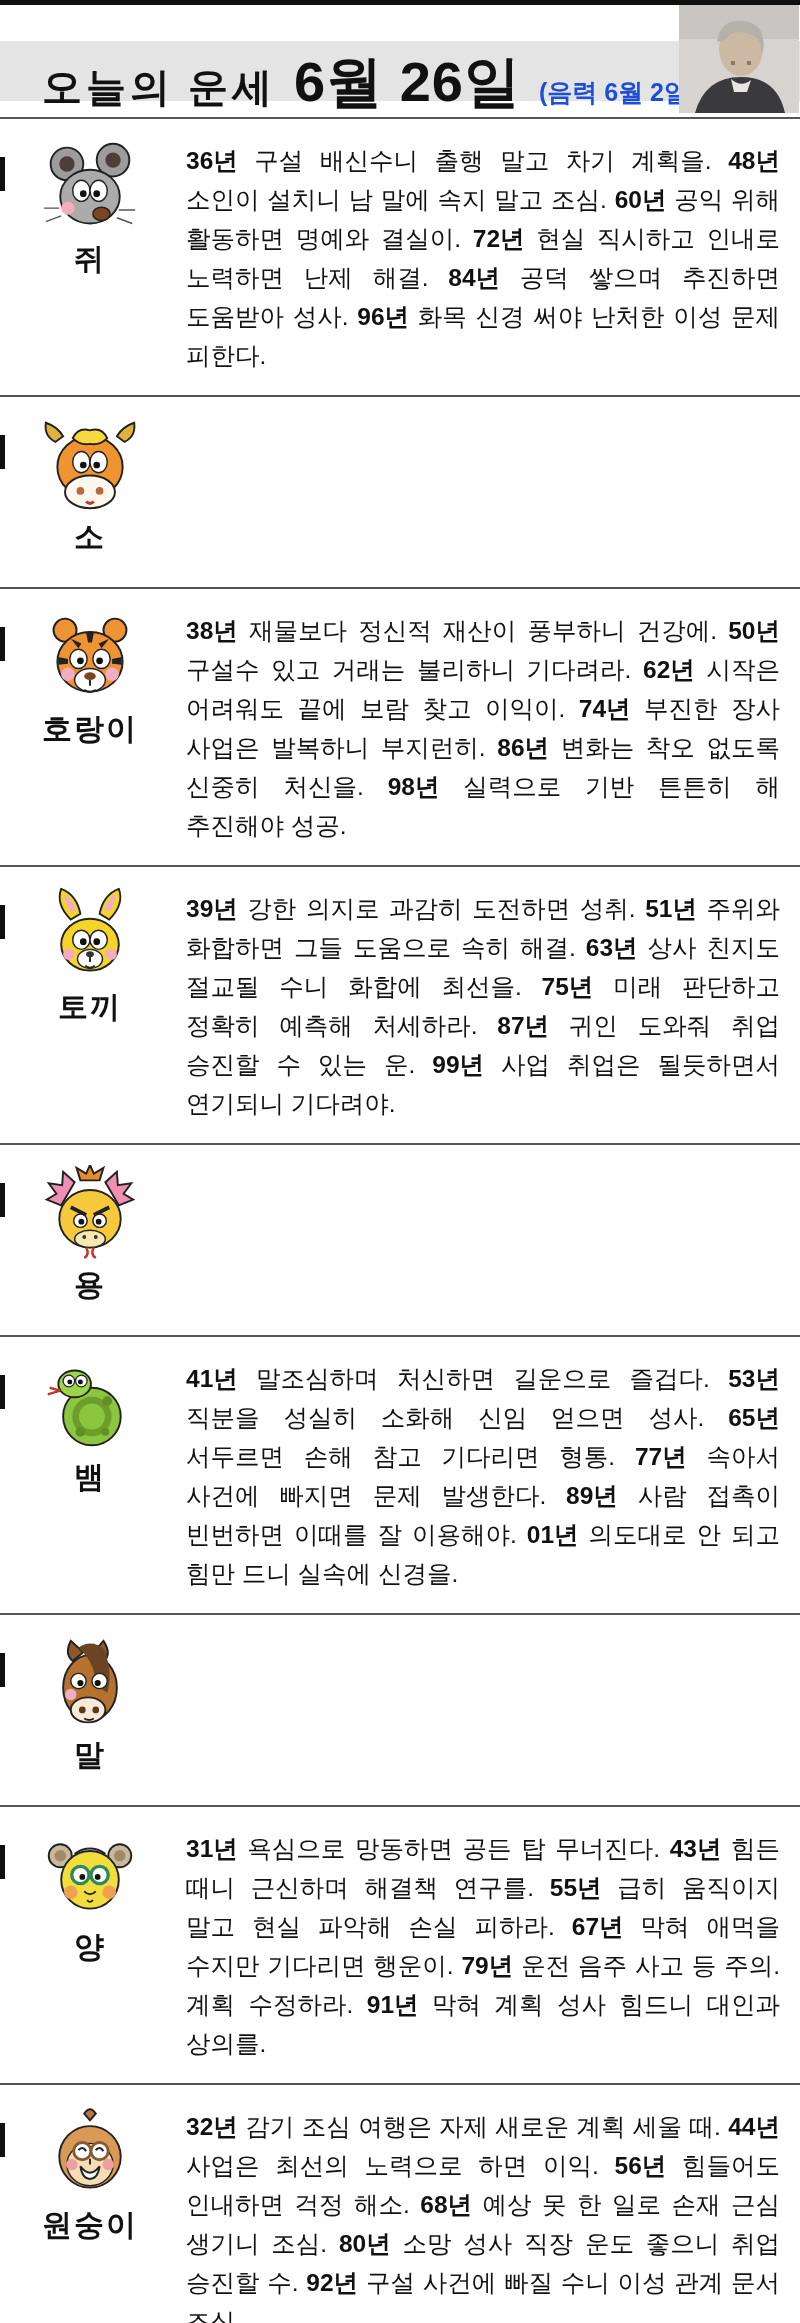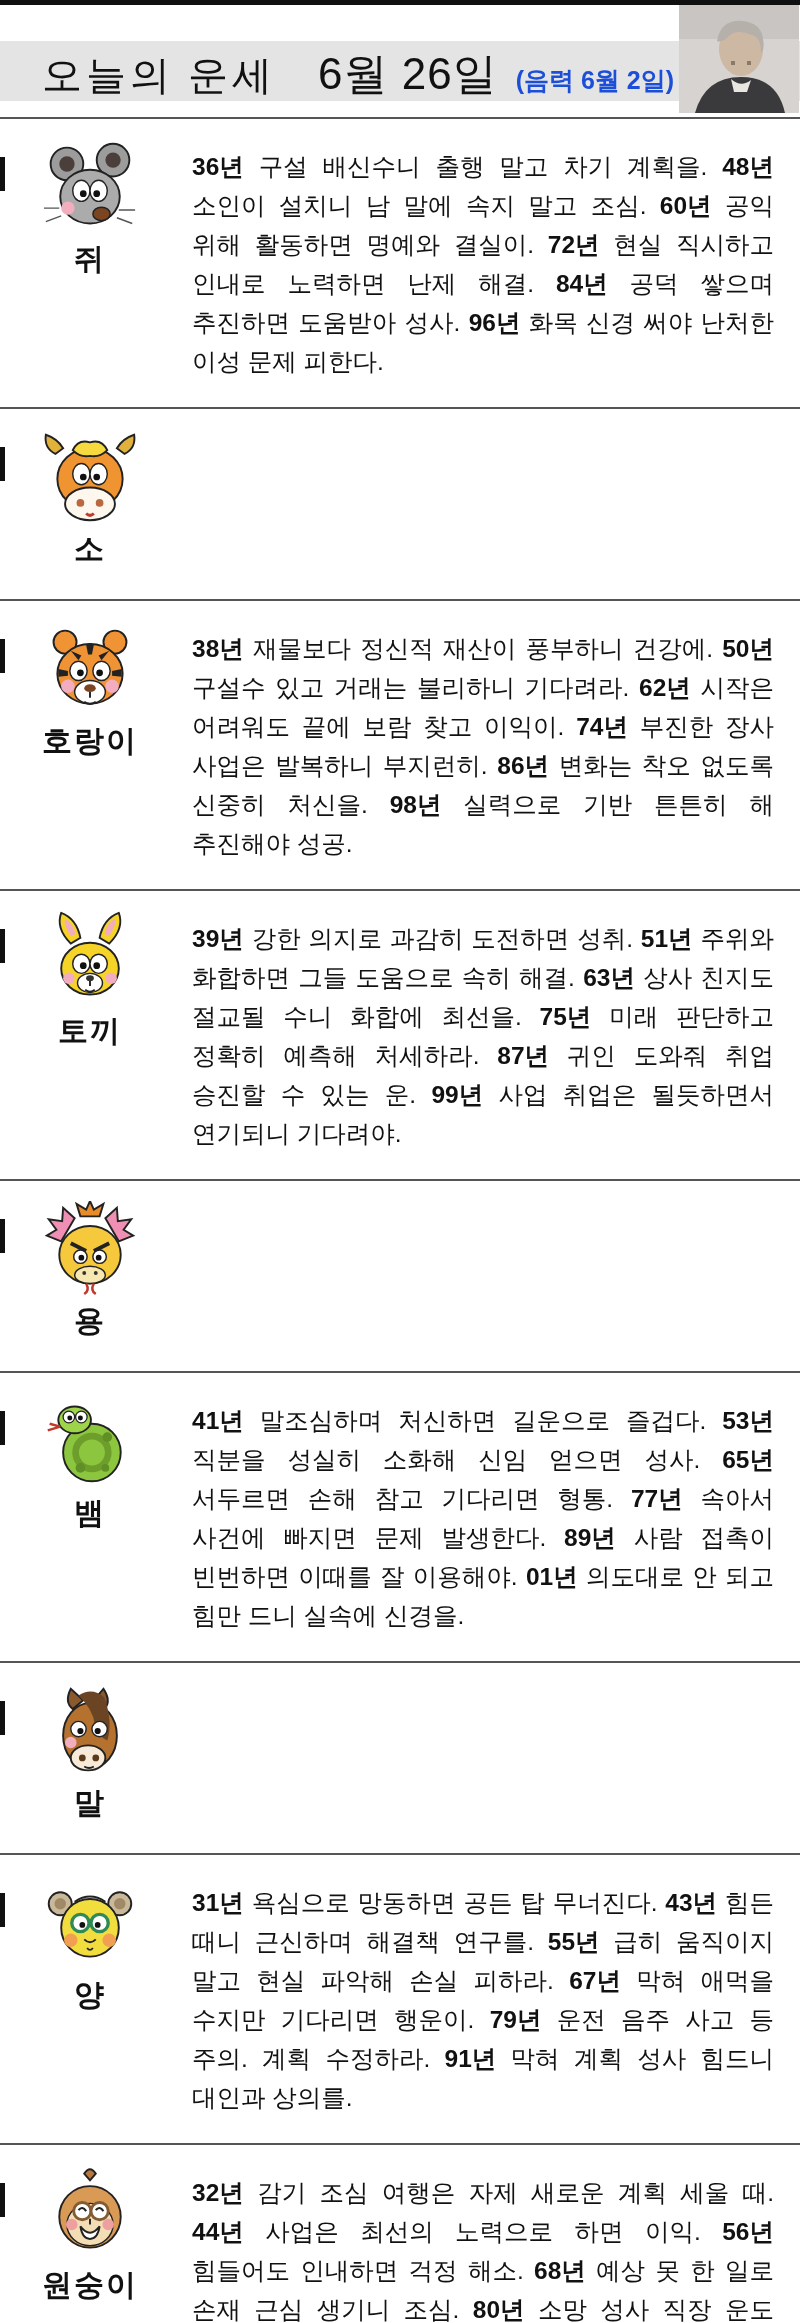--- a/index.html
+++ b/index.html
@@ -3,35 +3,35 @@
 <meta charset="utf-8">
 <style>
   html,body{margin:0;padding:0;background:#fff;}
   body{width:800px;font-family:"Liberation Sans",sans-serif;color:#111;}
   .page{width:800px;border-top:5px solid #101010;position:relative;background:#fff;}
 
   
   .masthead{position:relative;height:112px;}
   .title-band{position:absolute;left:0;right:0;top:36px;height:60px;background:#e4e4e4;}
   .title-wrap{position:absolute;left:42px;top:40px;display:flex;align-items:baseline;gap:18px;white-space:nowrap;}
-  .t-main{font-family:"Liberation Serif",serif;font-size:40px;font-weight:normal;letter-spacing:4px;}
-  .t-date{font-size:44px;font-weight:normal;letter-spacing:1px;margin-left:24px;}
+  .t-main{font-family:"Liberation Serif",serif;font-size:40px;font-weight:bold;letter-spacing:4px;}
+  .t-date{font-size:56px;font-weight:bold;letter-spacing:1px;}
   .t-lunar{font-size:25px;font-weight:bold;color:#1d4ed8;}
   .photo{position:absolute;right:0;top:0;width:122px;height:108px;overflow:hidden;}
   .photo svg{display:block;width:100%;height:100%;}
 
   
   .zodiac-list{border-top:2px solid #555;}
   .zodiac-row{display:flex;align-items:flex-start;border-bottom:2px solid #555;padding:16px 8px 14px 0;position:relative;min-height:160px;}
   .zodiac-row::before{content:"";position:absolute;left:0;top:38px;width:5px;height:34px;background:#101010;}
   .zl{width:180px;flex:none;display:flex;flex-direction:column;align-items:center;padding-top:4px;}
   .icon{width:104px;height:96px;display:block;}
   .icon svg{width:104px;height:96px;display:block;}
   .zlabel{font-size:30px;font-weight:bold;margin-top:4px;letter-spacing:2px;}
-  .fortune{flex:1;margin:12px;padding-right:6px;font-size:24.5px;line-height:39px;word-break:keep-all;text-align:justify;}
+  .fortune{flex:1;margin:6px;padding-right:6px;font-size:24.5px;line-height:39px;word-break:keep-all;text-align:justify;}
   .fortune b.yr{font-weight:bold;}
 </style>
 </head>
 <body>
 
 <div class="page">
 
   <header class="masthead">
     <div class="title-band"></div>
     <div class="title-wrap">

